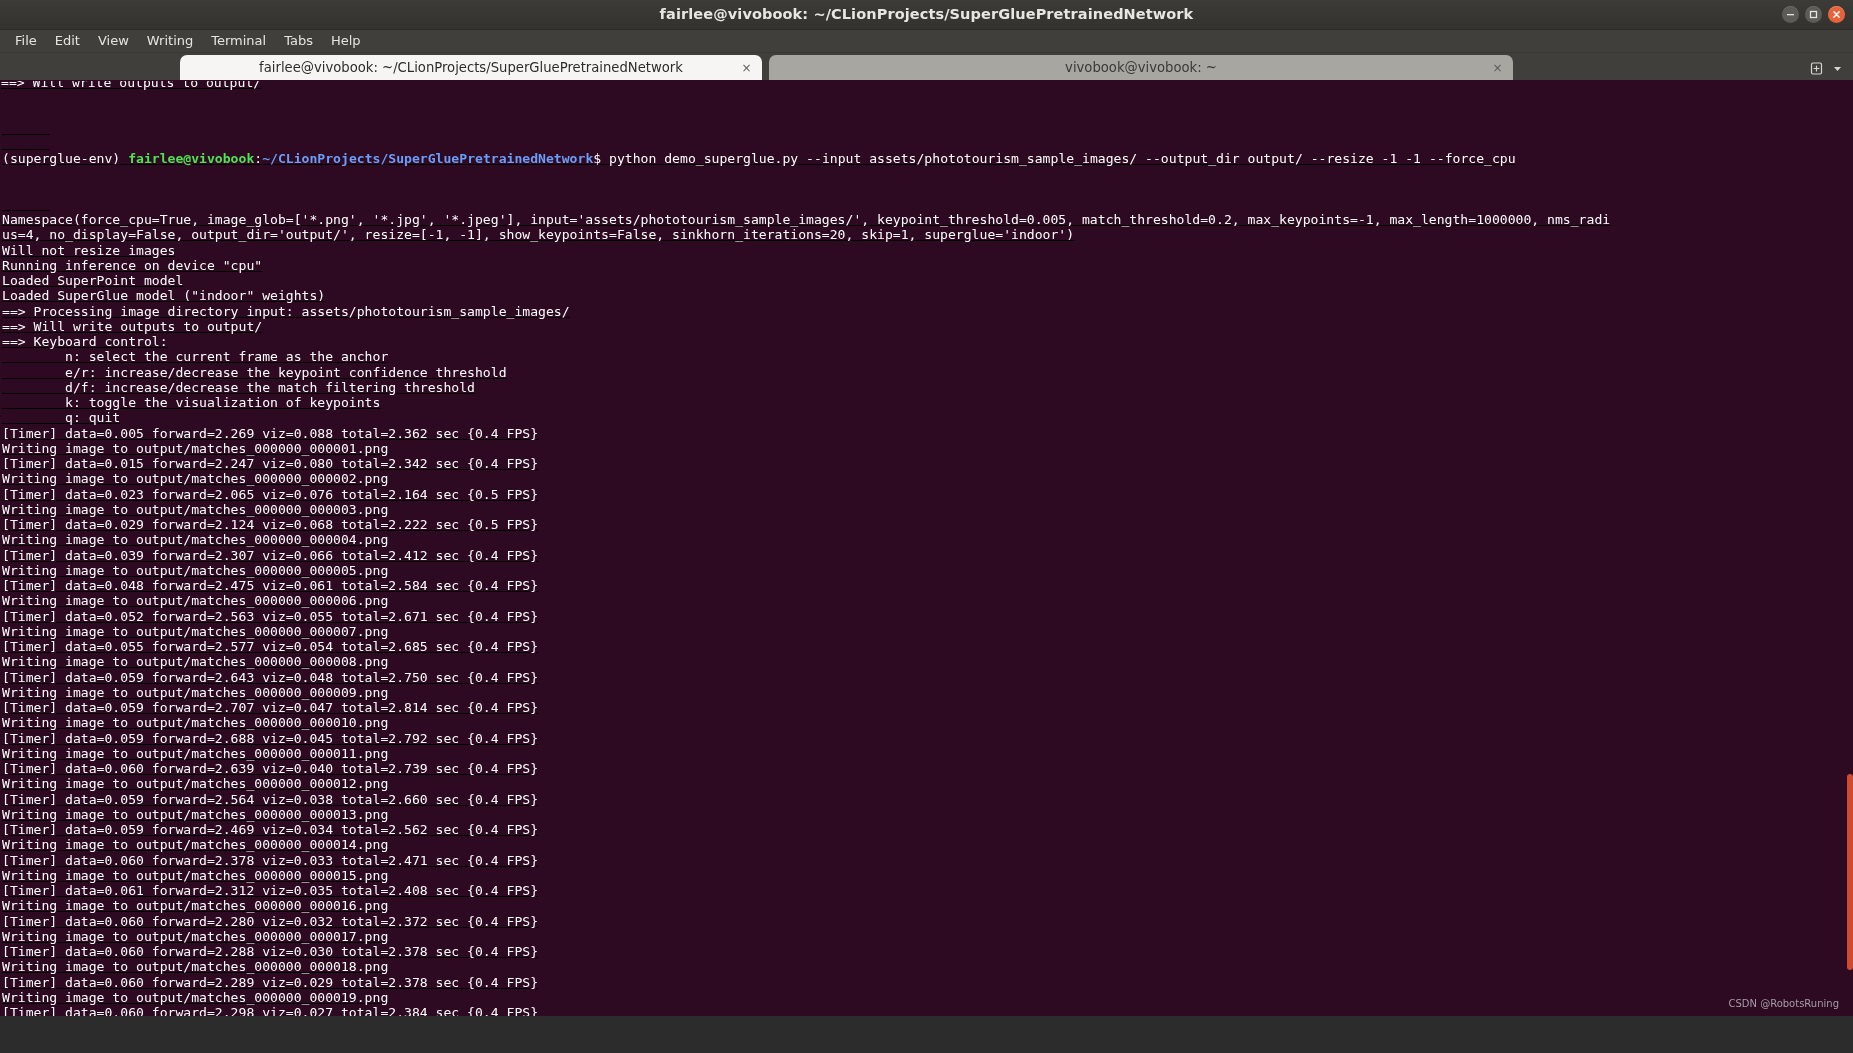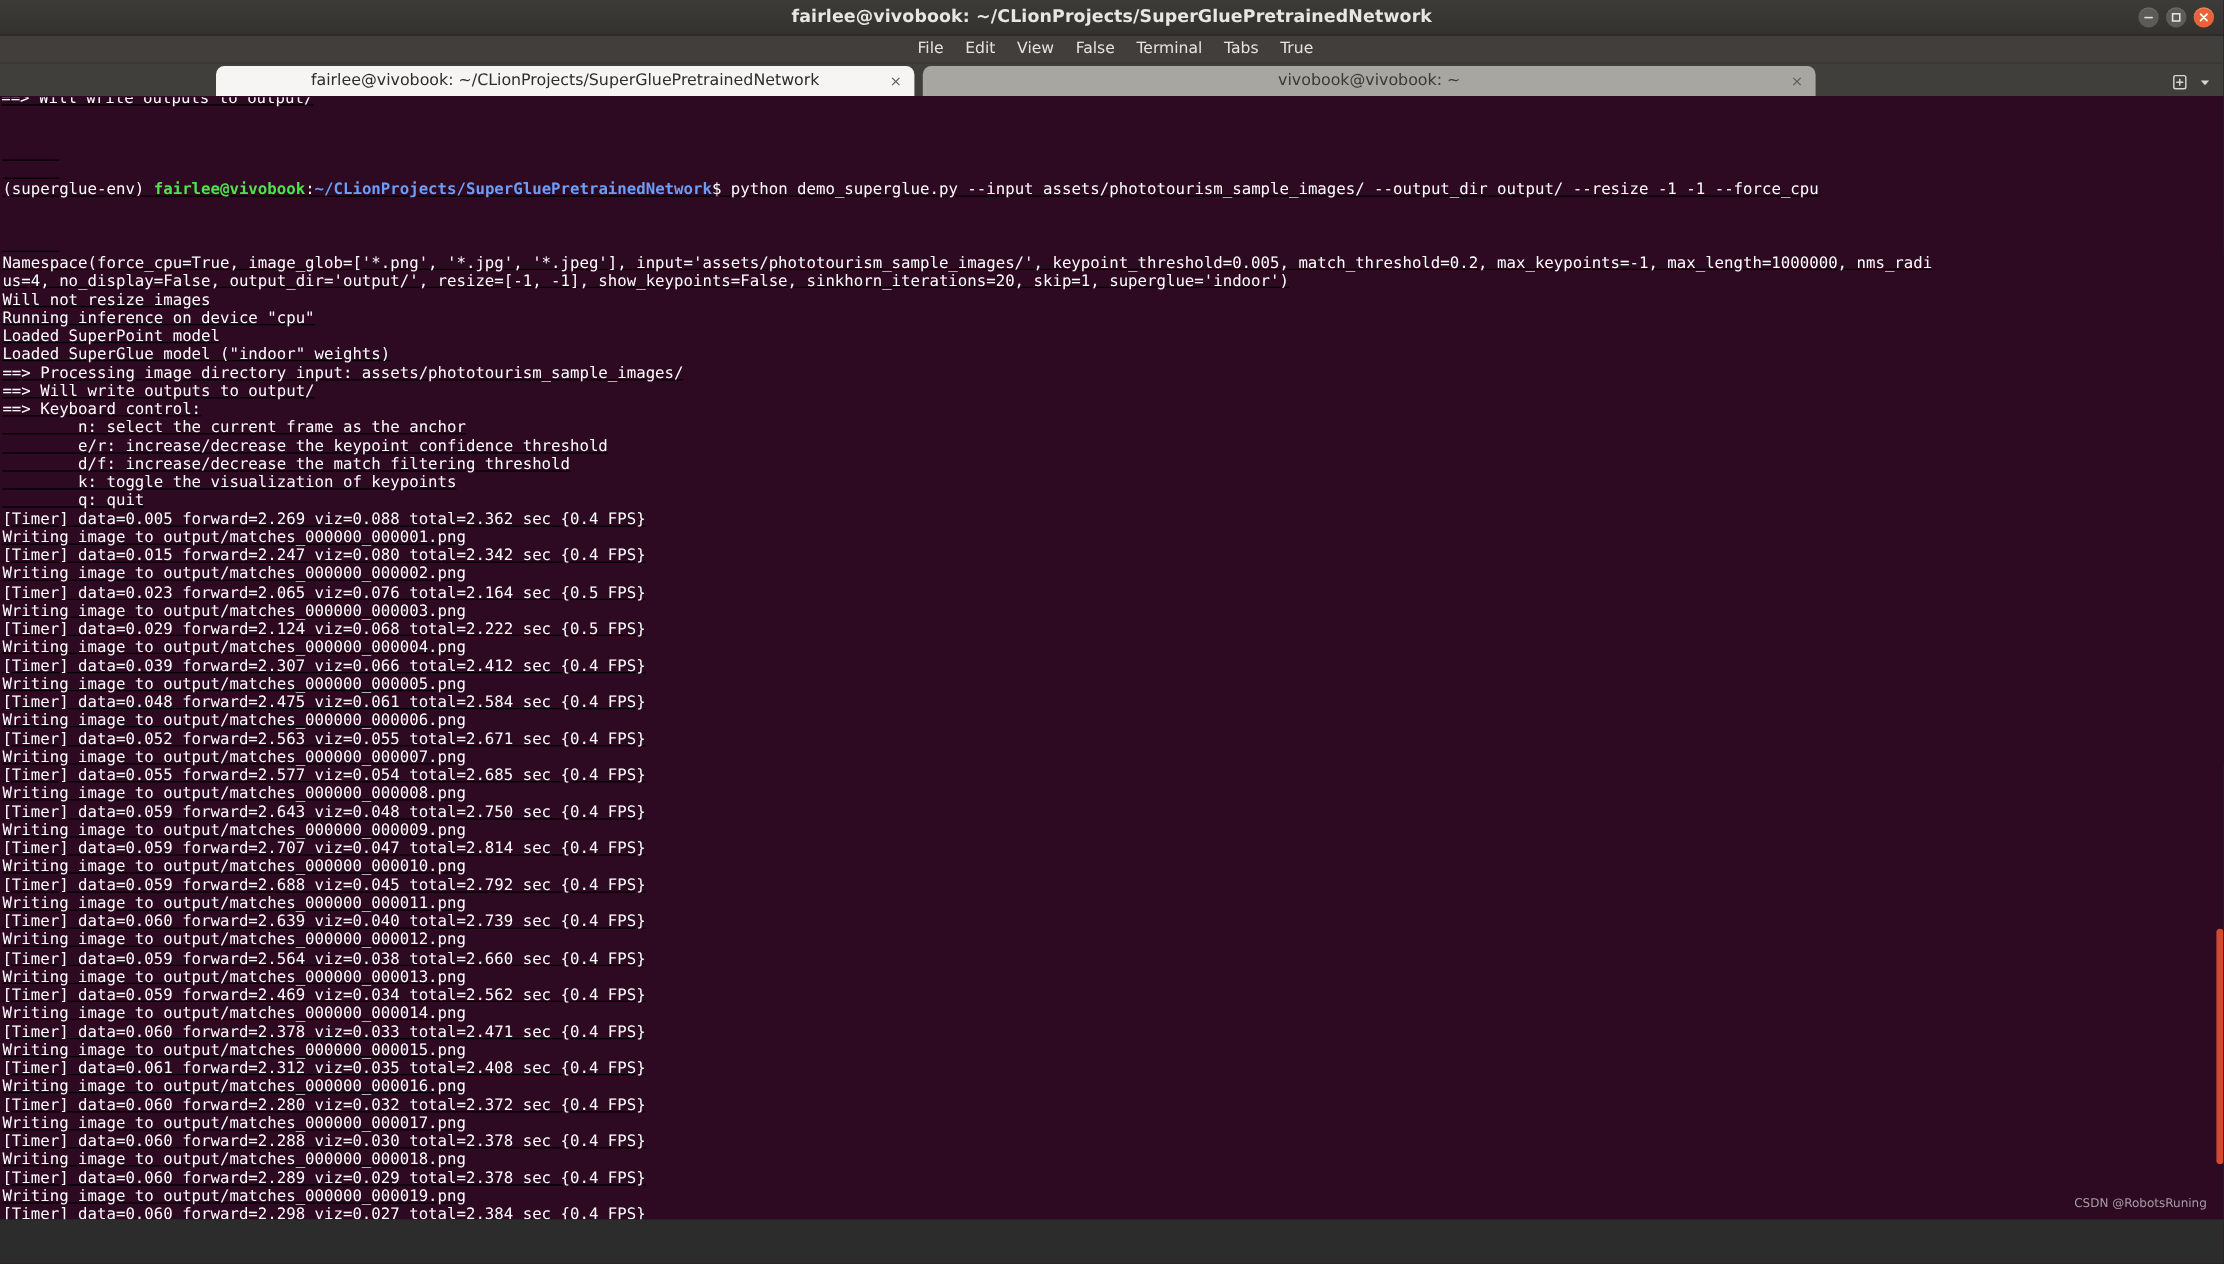--- a/index.html
+++ b/index.html
@@ -74,21 +74,20 @@
   
   .menubar {
     height: 22px;
     flex: 0 0 22px;
     background: #413f3b;
     display: flex;
     align-items: center;
     padding-left: 6px;
     gap: 0px;
     border-bottom: 1px solid #3a3834;
-    justify-content: center;
   }
   .menuitem {
     color: #e6e4e1;
     font-family: "DejaVu Sans", sans-serif;
     font-size: 13px;
     padding: 2px 9px 3px 9px;
     cursor: default;
     white-space: nowrap;
   }
 
@@ -253,24 +252,24 @@
           <path d="M1.8 1.8 L7.2 7.2 M7.2 1.8 L1.8 7.2" stroke="#ffffff" stroke-width="1.4" stroke-linecap="round"></path>
         </svg>
       </div>
     </div>
   </div>
 
   <div class="menubar">
     <div class="menuitem">File</div>
     <div class="menuitem">Edit</div>
     <div class="menuitem">View</div>
-    <div class="menuitem">False</div>
+    <div class="menuitem">Writing</div>
     <div class="menuitem">Terminal</div>
     <div class="menuitem">Tabs</div>
-    <div class="menuitem">True</div>
+    <div class="menuitem">Help</div>
   </div>
 
   <div class="tabbar">
     <div class="tab active">
       <span class="tab-label">fairlee@vivobook: ~/CLionProjects/SuperGluePretrainedNetwork</span>
       <span class="tab-close">×</span>
     </div>
     <div class="tab inactive">
       <span class="tab-label">vivobook@vivobook: ~</span>
       <span class="tab-close">×</span>

